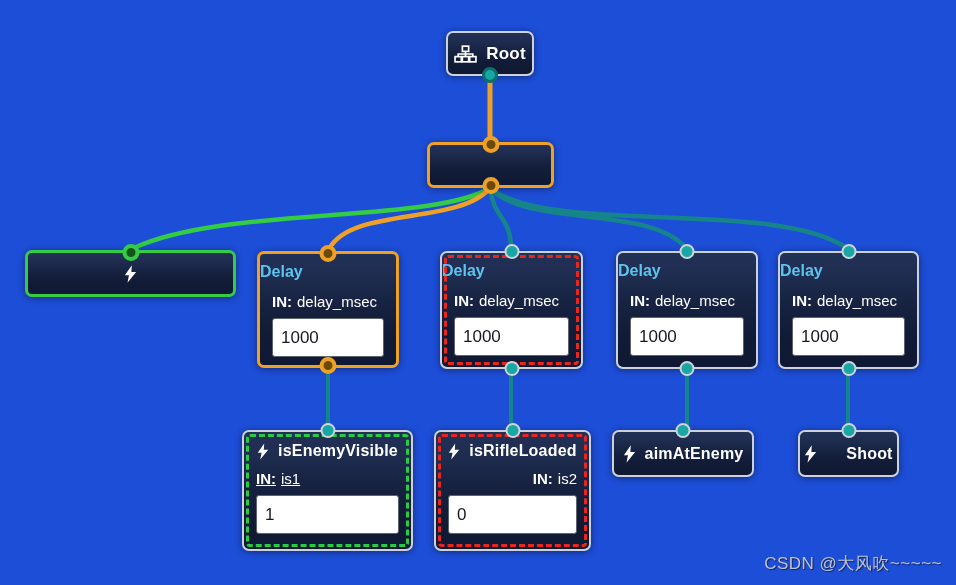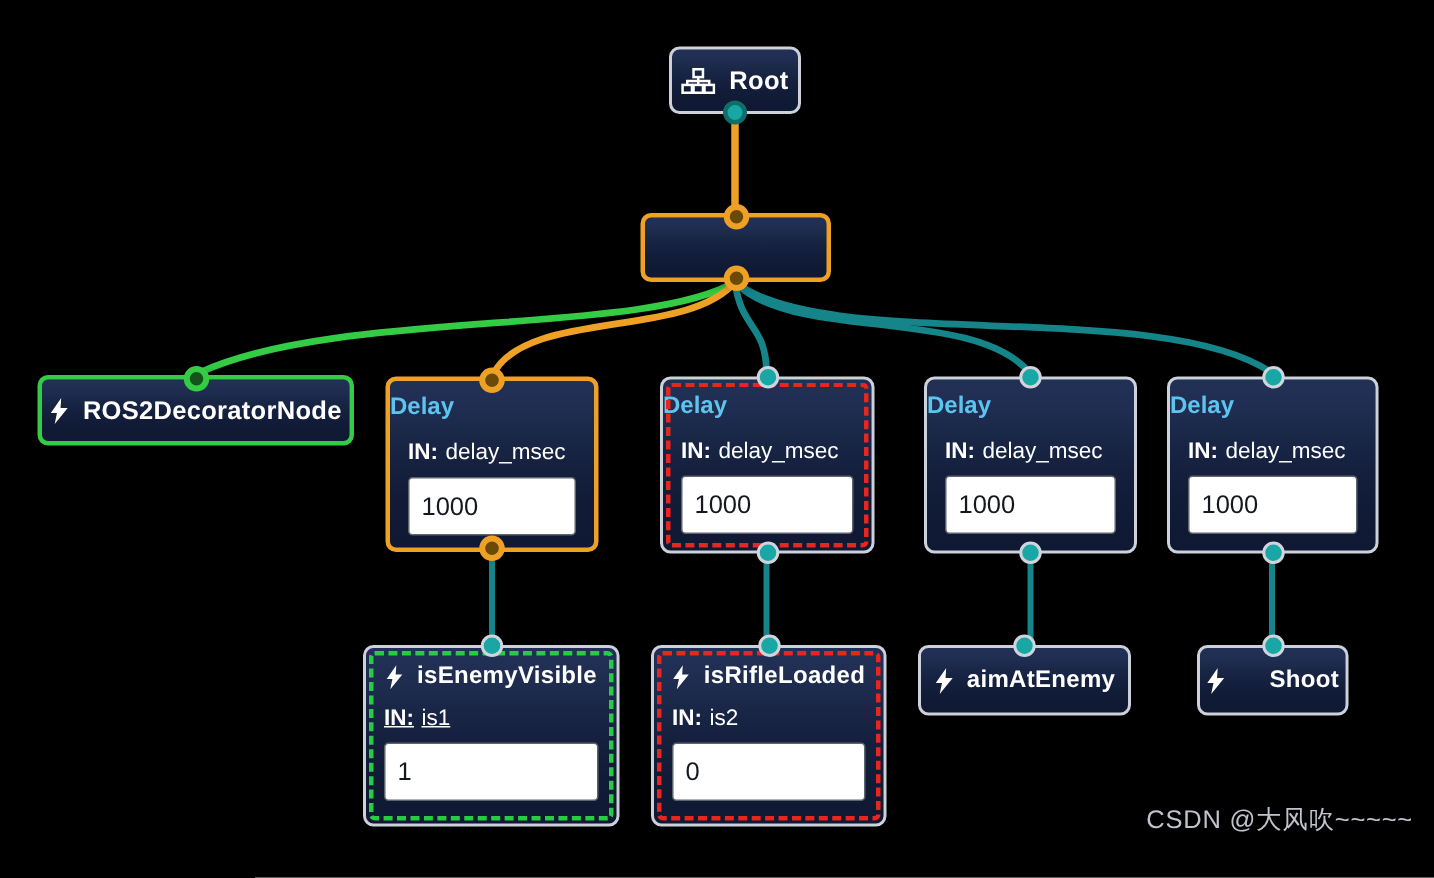--- a/index.html
+++ b/index.html
@@ -1,21 +1,21 @@
 <!DOCTYPE html>
 <html><head>
 <meta charset="utf-8">
 <style>
   * { margin:0; padding:0; box-sizing:border-box; }
   html,body { width:956px; height:585px; overflow:hidden; }
   body { font-family:"Liberation Sans", sans-serif; }
 
   #canvas {
     position:relative; width:956px; height:585px;
-    background:#000000;
+    background:#1d4ed8;
   }
   #edges { position:absolute; left:0; top:0; z-index:1; }
   .edge-orange { stroke:#efa126; fill:none; }
   .edge-green  { stroke:#33cc44; fill:none; }
   .edge-teal   { stroke:#15858a; fill:none; }
 
   .node {
     position:absolute; z-index:2;
     background:linear-gradient(180deg,#213055 0%,#17224224 30%,#0f1933 100%), linear-gradient(180deg,#213055,#0f1933);
     border:2px solid #ccd1da; border-radius:7px;
@@ -49,21 +49,21 @@
   .port.top    { top:-9px; }
   .port.bottom { bottom:-9px; }
   .port-teal   { background:#18a7a4; border:2px solid #cfd4dd; }
   .port-teal-dark { background:#18a7a4; border:3px solid #0e6e6a; width:16px; height:16px; }
   .port-orange { background:#6b4a08; border:4px solid #efa126; width:17px; height:17px; }
   .port-green  { background:#14541c; border:4px solid #33cc44; width:17px; height:17px; }
 
   .icon { display:inline-flex; flex:0 0 auto; }
 
   #watermark {
-    position:absolute; right:14px; bottom:27px; z-index:5;
+    position:absolute; right:14px; bottom:10px; z-index:5;
     color:#c0c2cc; font-size:17px; letter-spacing:.5px;
     text-shadow:1px 1px 1px rgba(0,0,0,.55);
   }
 </style>
 </head>
 <body>
 
 <div id="canvas">
 
   <svg id="edges" width="956" height="585">
@@ -100,21 +100,20 @@
     <span class="port bottom port-orange"></span>
   </div>
 
   <div class="node sel-green" style="left:25px;top:250px;width:211px;height:47px;">
     <div class="header">
       <span class="icon">
         <svg viewBox="0 0 12 16" width="13" height="18">
             <path d="M7.2 0 L0.8 9.2 H4.6 L3.2 16 L11.2 6.2 H6.8 Z" fill="#fff"></path>
           </svg>
       </span>
-      <span class="node-title">ROS2DecoratorNode</span>
     </div>
     <span class="port top port-green"></span>
   </div>
 
   <div class="node sel-orange" style="left:257px;top:251px;width:142px;height:117px;">
     <span class="title-blue">Delay</span>
     <div class="field-row"><b>IN:</b><span>delay_msec</span></div>
     <input class="param-input" value="1000" style="">
     <span class="port top port-orange"></span>
     <span class="port bottom port-orange"></span>
@@ -163,21 +162,21 @@
   <div class="node" style="left:434px;top:430px;width:157px;height:121px;">
     <div class="status-ring status-red"></div>
     <div class="header pad">
       <span class="icon">
         <svg viewBox="0 0 12 16" width="12" height="17">
             <path d="M7.2 0 L0.8 9.2 H4.6 L3.2 16 L11.2 6.2 H6.8 Z" fill="#fff"></path>
           </svg>
       </span>
       <span class="node-title" style="font-size:16px;">isRifleLoaded</span>
     </div>
-    <div class="field-row" style="margin-top:10px;"><b>IN:</b><span>is2</span></div>
+    <div class="field-row" style="margin-top:10px;text-align:right;"><b>IN:</b><span>is2</span></div>
     <input class="param-input" value="0" style="">
     <span class="port top port-teal"></span>
   </div>
 
   <div class="node" style="left:612px;top:430px;width:142px;height:47px;">
     <div class="header">
       <span class="icon">
         <svg viewBox="0 0 12 16" width="13" height="18">
             <path d="M7.2 0 L0.8 9.2 H4.6 L3.2 16 L11.2 6.2 H6.8 Z" fill="#fff"></path>
           </svg>

